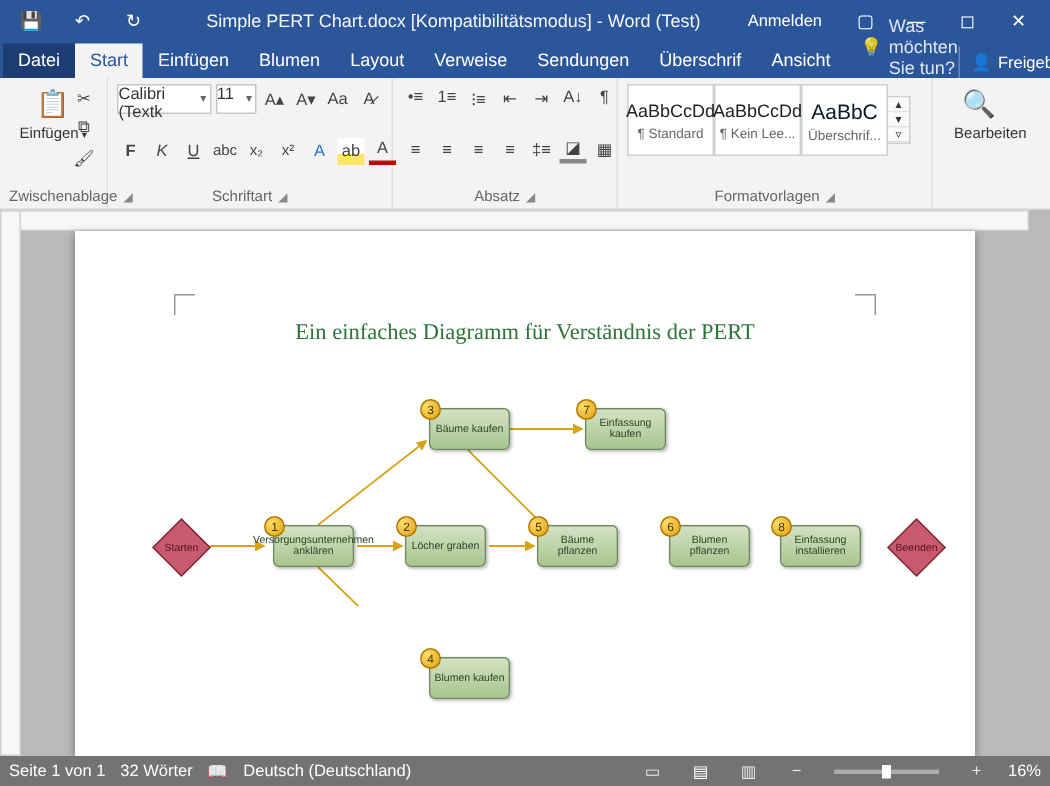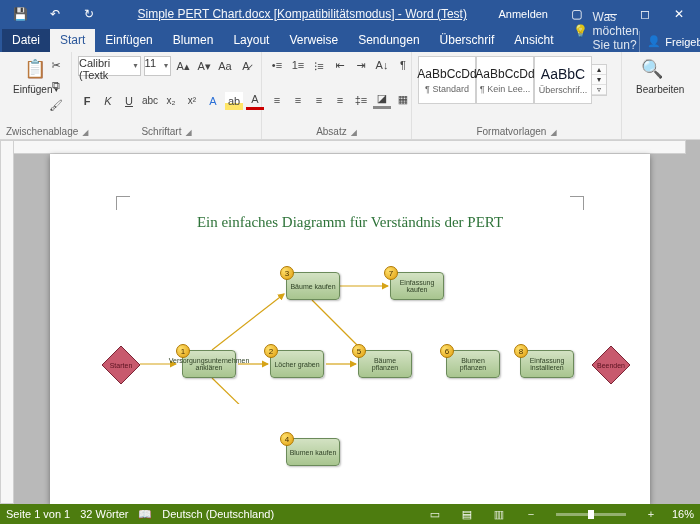--- a/index.html
+++ b/index.html
@@ -1,21 +1,21 @@
 <!DOCTYPE html>
 <html><head>
 <meta charset="utf-8">
 <style>
   * { margin: 0; padding: 0; box-sizing: border-box; font-family: "Segoe UI", Tahoma, sans-serif; }
   body { width: 700px; height: 524px; background: #0f6cbd; overflow: hidden; font-size: 11px; color: #333; }
 
   
   .titlebar { height: 28px; background: #2B579A; color: #fff; display: flex; align-items: center; padding: 0 4px; }
   .titlebar .spacer { flex: 1; }
-  .titlebar .title { font-size: 12px; color: #fff; opacity: .95; white-space: nowrap; text-decoration: underline; }
+  .titlebar .title { font-size: 12px; color: #fff; opacity: .95; white-space: nowrap; }
   .titlebar .wbtn { width: 34px; height: 28px; display: flex; align-items: center; justify-content: center; color: #fff; font-size: 12px; }
 
   
   .menubar { height: 24px; background: #2B579A; display: flex; align-items: flex-end; color: #fff; padding-left: 2px; }
   .menubar .mtab { padding: 4px 10px 5px; font-size: 12px; cursor: default; }
   .menubar .mtab.dark { background: #1e3e73; }
   .menubar .mtab.active { background: #f3f3f3; color: #2B579A; }
   .menubar .msearch { flex: 1; display: flex; align-items: center; gap: 4px; padding-left: 10px; opacity: .85; font-size: 12px; }
   .menubar .signin { padding: 4px 8px; border-left: 1px solid rgba(255,255,255,.3); display: flex; align-items: center; gap: 4px; }
 
@@ -53,21 +53,21 @@
   .diam .txt { position:absolute; inset:0; display:flex; align-items:center; justify-content:center; font-size:7px; color:#5a1220; }
   .num { position:absolute; width:14px; height:14px; border-radius:50%; background:radial-gradient(circle at 30% 30%, #ffdf6b, #e0a010); border:1px solid #b07800; font-size:8px; display:flex; align-items:center; justify-content:center; color:#4a3200; }
   .edges { position:absolute; inset:0; }
   .edges line { stroke:#d6a317; stroke-width:1.2; }
   .edges polygon { fill:#d6a317; }
   .ruler { position:absolute; background:#f7f7f7; border:1px solid #d0d0d0; }
   .ruler.h { left:0; right:14px; top:0; height:14px; }
   .ruler.v { left:0; top:0; bottom:0; width:14px; }
 
   
-  .status { position:absolute; bottom:0; left:0; right:0; height:20px; background:#4d7c0f; color:#fff; display:flex; align-items:center; font-size:11px; padding:0 6px; gap:10px; }
+  .status { position:absolute; bottom:0; left:0; right:0; height:20px; background:#737373; color:#fff; display:flex; align-items:center; font-size:11px; padding:0 6px; gap:10px; }
   .status .spacer { flex:1; }
   .status .vbtn { width:22px; height:16px; display:flex; align-items:center; justify-content:center; font-size:11px; opacity:.85; }
   .zslide { width:70px; height:3px; background:rgba(255,255,255,.4); position:relative; margin:0 4px;}
   .zslide .th { position:absolute; left:50%; top:-3px; width:6px; height:9px; background:#fff; transform:translateX(-50%);}
 </style>
 </head>
 <body>
 
 <div class="titlebar">
   <div class="wbtn">💾</div>

